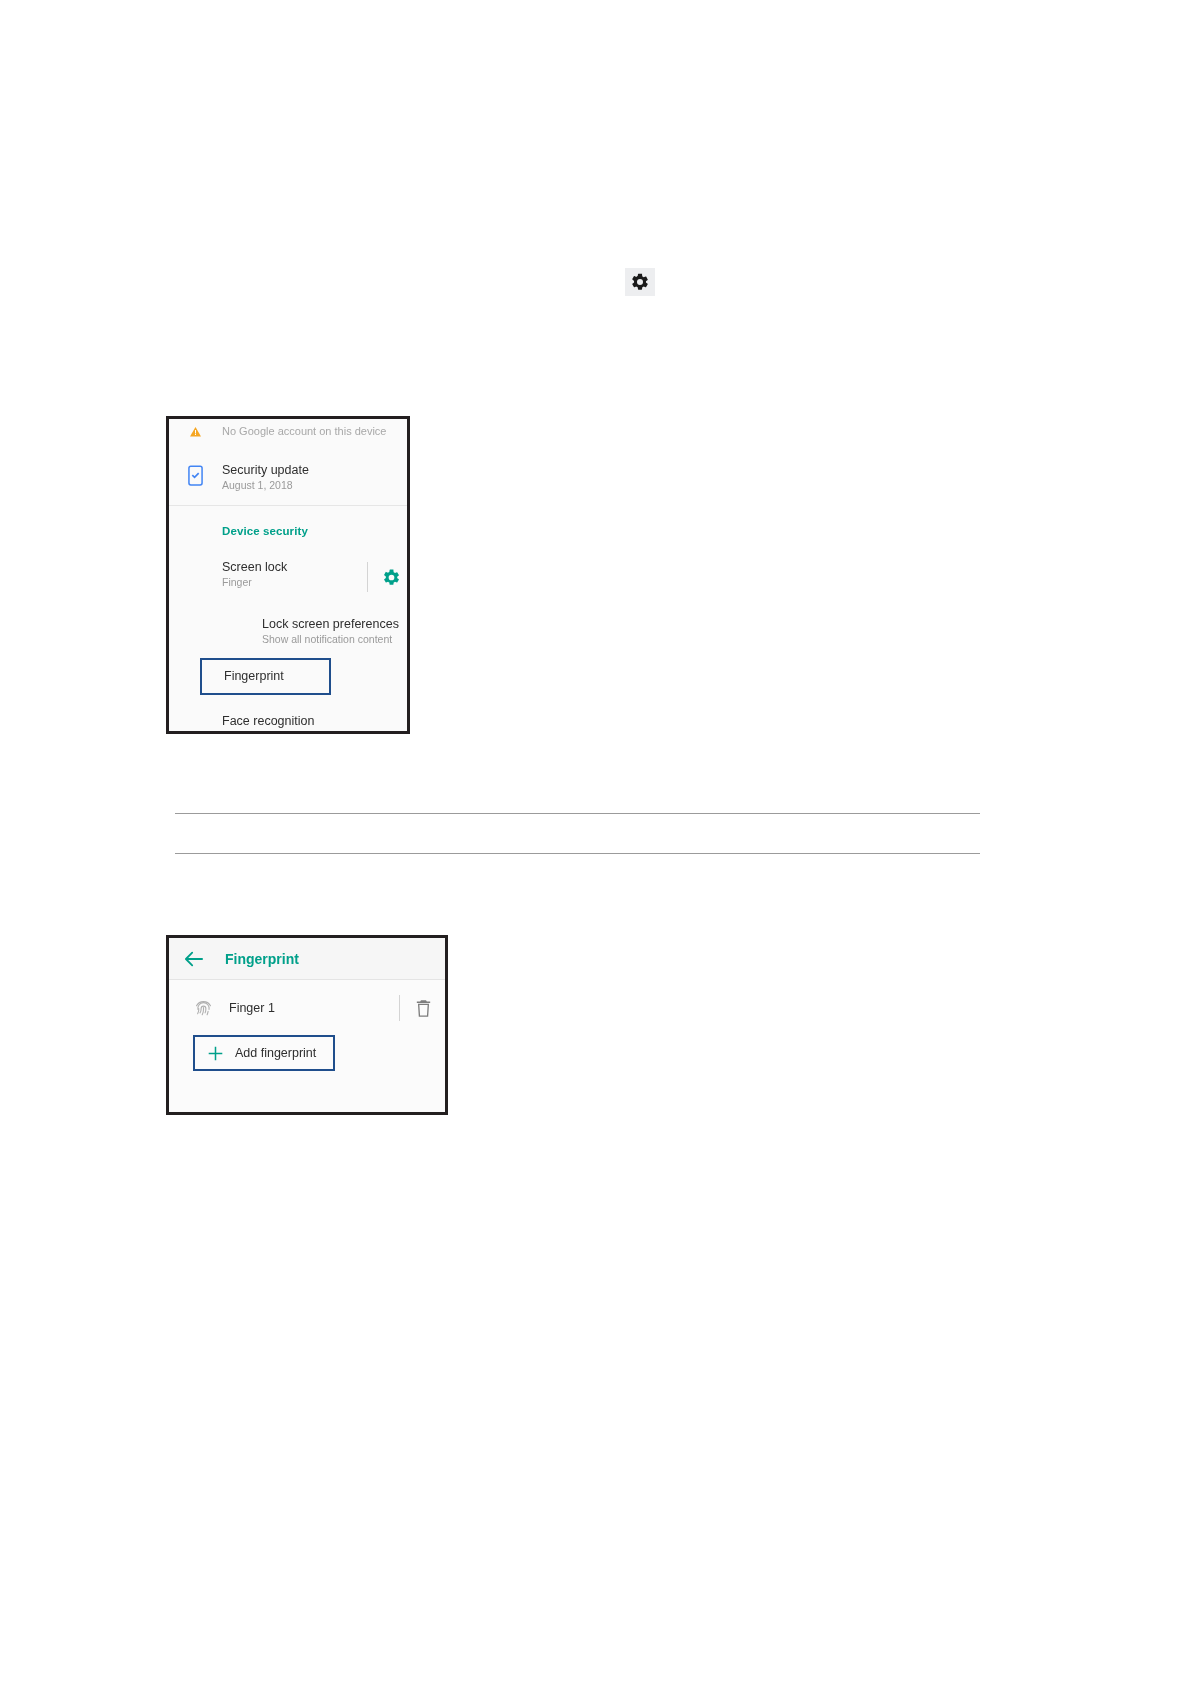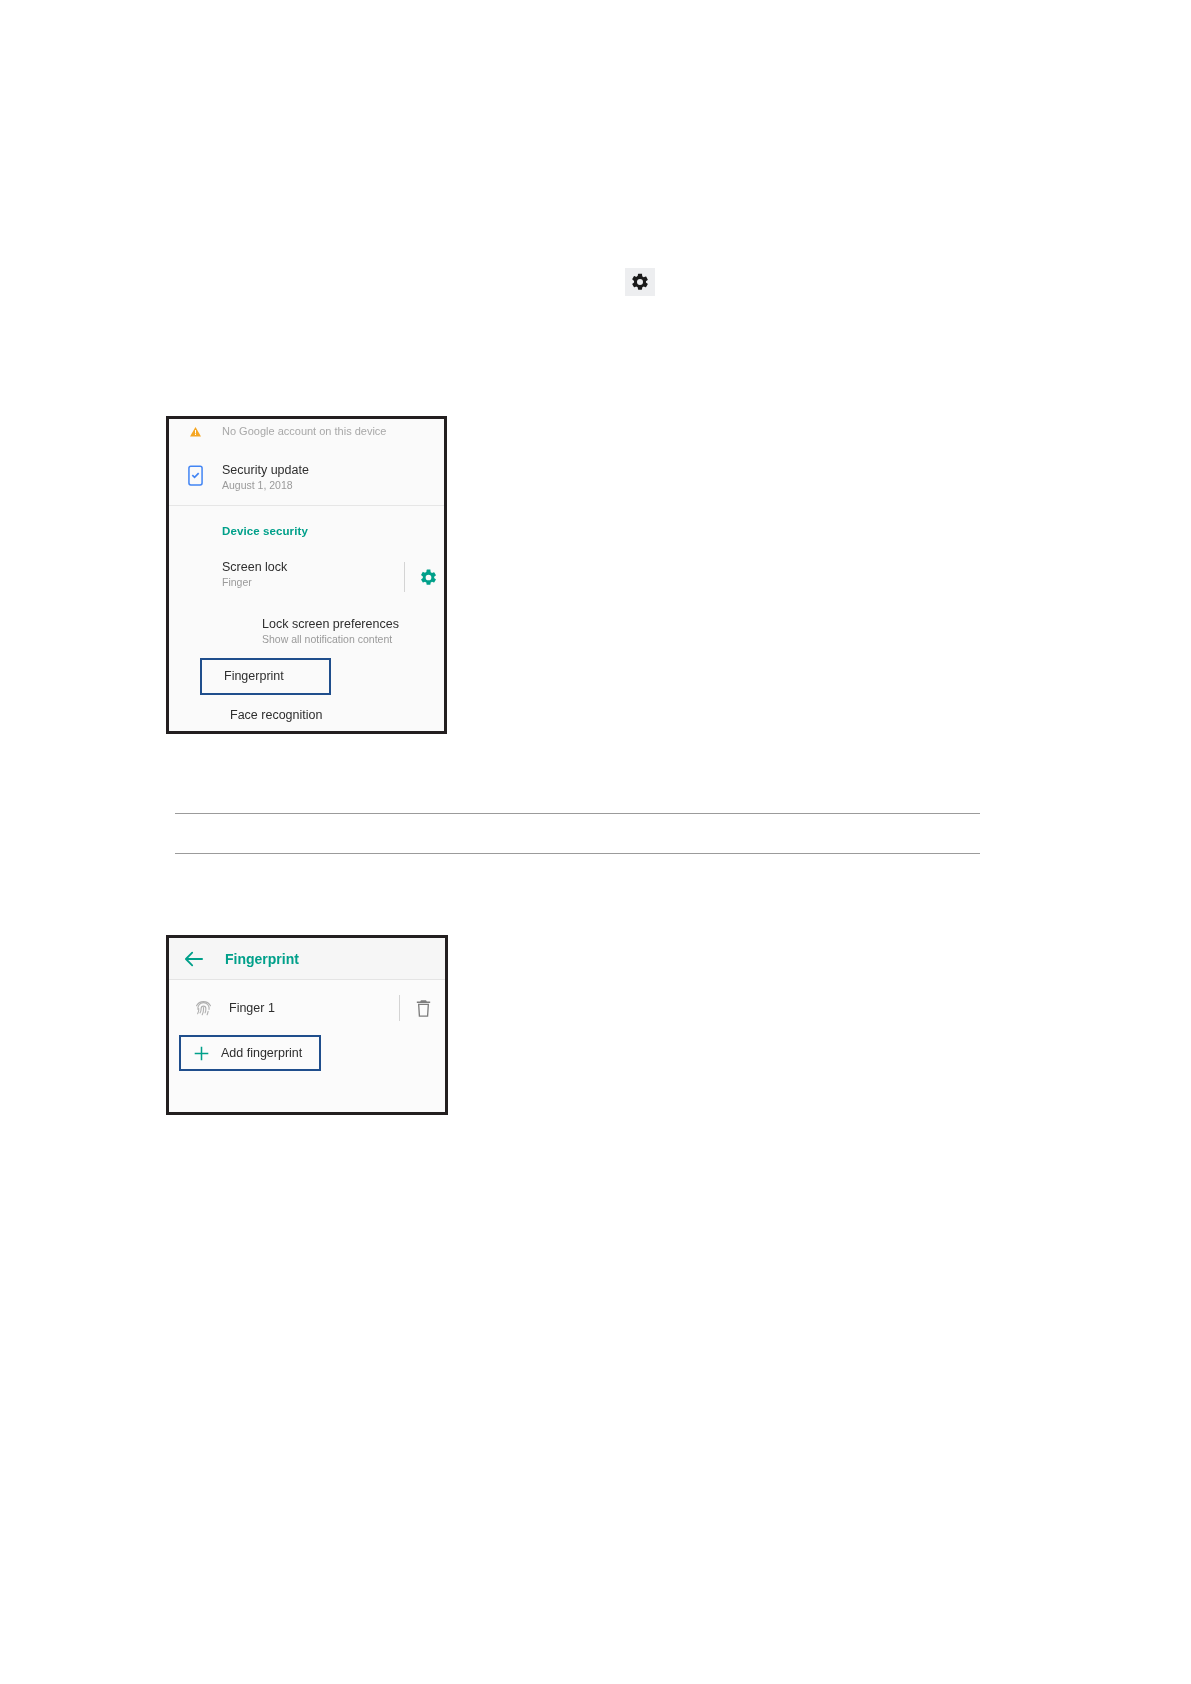--- a/index.html
+++ b/index.html
@@ -28,21 +28,21 @@
   .shot {
     position: absolute;
     border: 3px solid #231f20;
     background: #fafafa;
     overflow: hidden;
   }
 
   
   #shot-security {
     left: 166px; top: 416px;
-    width: 281px; height: 318px;
+    width: 244px; height: 318px;
   }
   .s1-scrollcut {
     position: absolute; left: 0; top: 0; right: 0; height: 87px;
     background: #fafafa;
     border-bottom: 1px solid #e6e6e6;
   }
   .s1-row {
     position: absolute;
     left: 0; right: 0;
     display: flex;
@@ -122,21 +122,21 @@
     border: 2px solid #1f4e8c;
     left: 31px;
     right: auto;
     width: 131px;
     align-items: center;
     background: transparent;
   }
   #r-fingerprint .s1-text-col { padding-left: 22px; }
 
   
-  #r-face { top: 289px; padding-left: 8px; }
+  #r-face { top: 295px; }
   #r-face .s1-text-col { padding-left: 0; }
 
   
   #shot-fingerprint {
     left: 166px; top: 935px;
     width: 282px; height: 180px;
   }
   .s2-appbar {
     height: 42px;
     display: flex; align-items: center;
@@ -172,21 +172,21 @@
     position: absolute; right: 14px; top: 10px;
     height: 36px;
     display: flex; align-items: center;
   }
   .s2-right .vdivider { height: 26px; margin-right: 16px; }
   .trash-icon svg { display:block; }
 
   
   #r-addfp {
     top: 55px;
-    left: 10px;
+    left: 24px;
     width: 142px; right: auto;
     height: 36px;
     border: 2px solid #1f4e8c;
   }
   #r-addfp .s2-icon-col { width: 40px; }
   .plus-icon svg { display:block; }
 
   
   .hrule {
     position: absolute;

